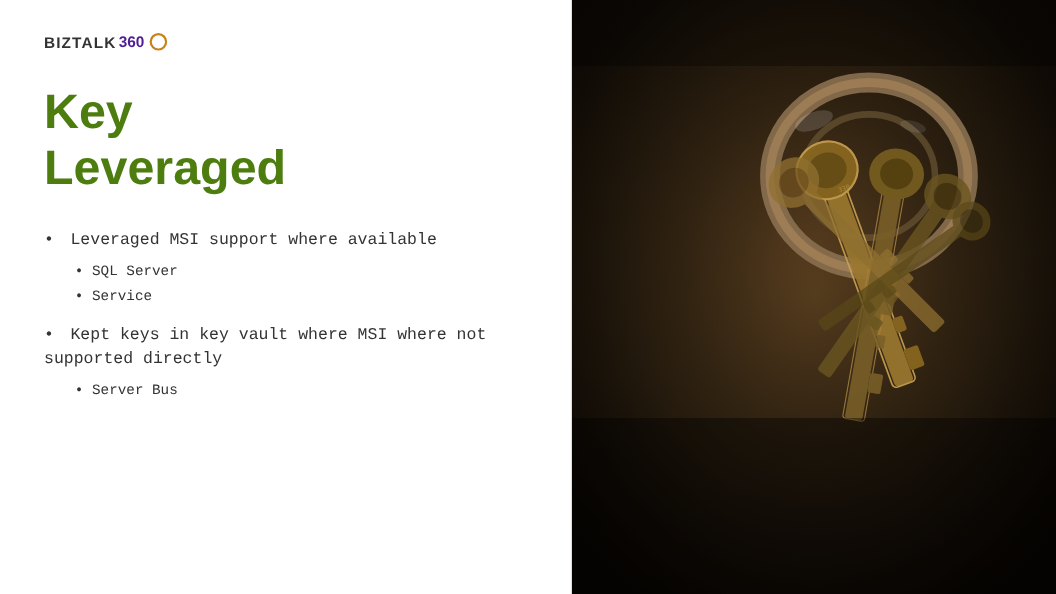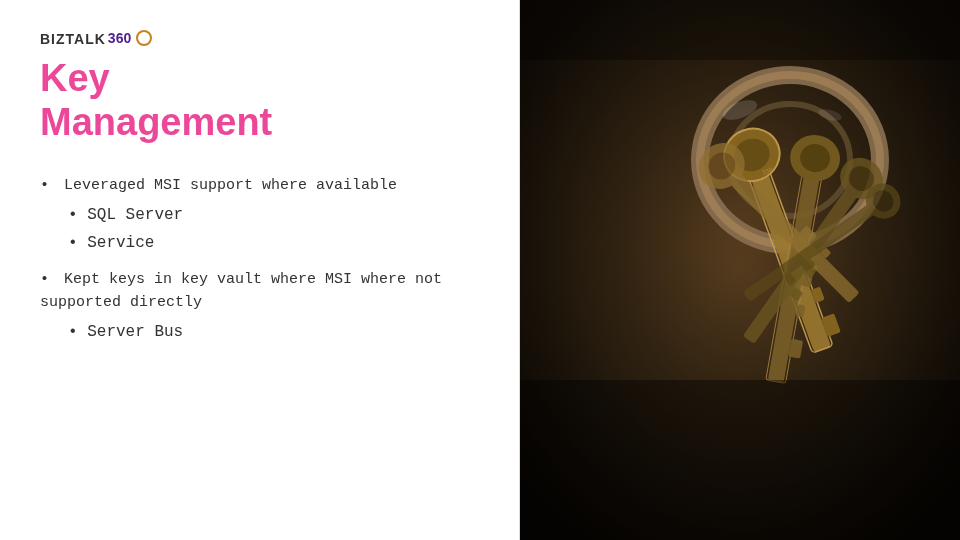--- a/index.html
+++ b/index.html
@@ -24,20 +24,21 @@
       background: #fff;
       position: relative;
       padding: 30px 40px 30px 40px;
       display: flex;
       flex-direction: column;
     }
 
     .logo-area {
       display: flex;
       align-items: center;
+      margin-bottom: 20px;
       text-align: right;
     }
 
     .logo-biztalk {
       font-family: Arial, sans-serif;
       font-weight: bold;
       font-size: 14px;
       color: #333;
       letter-spacing: 1px;
       text-transform: uppercase;
@@ -62,23 +63,23 @@
       position: relative;
       top: -1px;
     }
 
     .title-area {
       margin-bottom: 30px;
       margin-top: 10px;
     }
 
     .main-title {
-      font-size: 38px;
+      font-size: 44px;
       font-weight: bold;
-      color: #ec4899;
+      color: #4d7c0f;
       line-height: 1.15;
       font-family: Arial, sans-serif;
     }
 
     .content-area {
       flex: 1;
     }
 
     .bullet-main {
       font-family: 'Courier New', Courier, monospace;
@@ -94,21 +95,21 @@
     }
 
     .sub-bullets {
       margin-left: 28px;
       margin-top: 6px;
       margin-bottom: 10px;
     }
 
     .bullet-sub {
       font-family: 'Courier New', Courier, monospace;
-      font-size: 16px;
+      font-size: 13px;
       color: #333;
       margin-bottom: 4px;
       line-height: 1.5;
     }
 
     .bullet-sub::before {
       content: '• ';
       color: #333;
     }
 
@@ -152,21 +153,21 @@
       <span class="logo-biztalk">BIZTALK</span>
       <span class="logo-360">
         <span>360</span>
         <span class="logo-circle"></span>
       </span>
     </div>
 
     <div class="title-area">
       <div class="main-title">
         <span>Key</span><br>
-        <span>Management</span>
+        <span>Leveraged</span>
       </div>
     </div>
 
     <div class="content-area">
 
       <div class="bullet-main">
         <span class="bullet-dot">•</span>
         <span>Leveraged MSI support where available</span>
         <div class="sub-bullets">
           <div class="bullet-sub">SQL Server</div>

